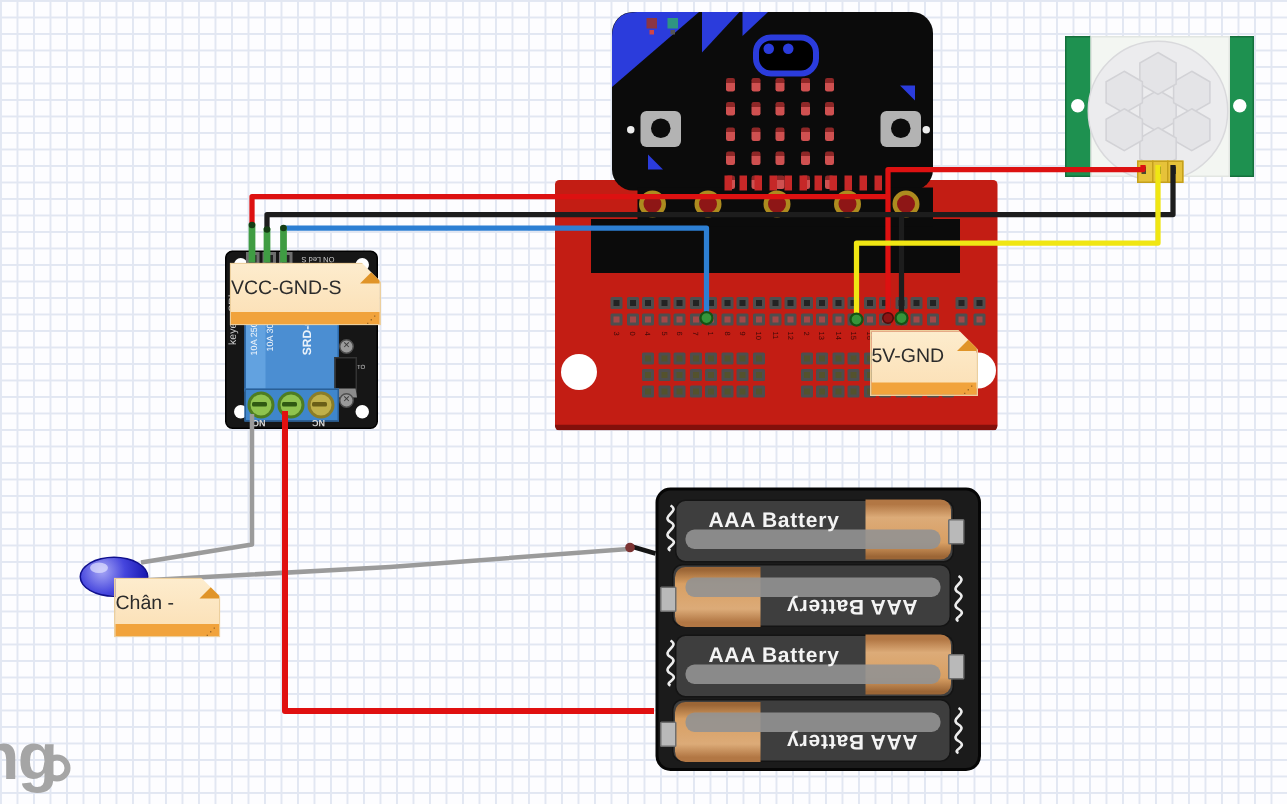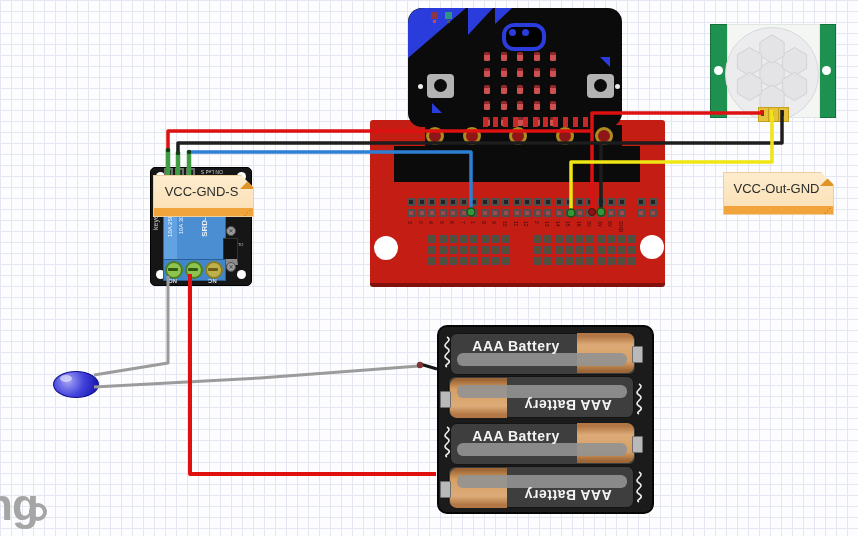--- a/index.html
+++ b/index.html
@@ -73,21 +73,21 @@
   .tab{width:9px;height:15px;background:#b9b9b9;border:1px solid #6e6e6e;border-radius:1px}
   
   .led-body{left:53px;top:371px;width:44px;height:25px;border-radius:50%;
     background:radial-gradient(circle at 32% 35%,#9a9af2 6%,#4545dd 45%,#1b1bb4 85%);border:1px solid #10108e}
   .led-shine{left:60px;top:375px;width:12px;height:7px;border-radius:50%;background:rgba(230,230,255,.65)}
   
   .note{background:linear-gradient(180deg,#fdeccd,#fbdfb4);border:1px solid #eccf9d;box-shadow:1px 2px 3px rgba(0,0,0,.18);
     clip-path:polygon(0 0,calc(100% - 13px) 0,100% 13px,100% 100%,0 100%)}
   .note .bar{position:absolute;left:0;right:0;bottom:0;height:8px;background:#f1a33c}
   .note .fold{position:absolute;top:0;right:0;width:0;height:0;border-left:13px solid transparent;border-bottom:13px solid #e09428}
-  .note .txt{position:absolute;left:0;right:4px;top:8px;text-align:center;font-size:13px;color:#2b2b2b}
+  .note .txt{position:absolute;left:0;right:4px;top:8px;text-align:left;font-size:13px;color:#2b2b2b}
   .note .grip{position:absolute;right:2px;bottom:-1px;font-size:7px;color:#8a5a20}
   
   .wm-text{left:-14px;top:480px;font-size:44px;font-weight:bold;color:#a5a5a5;letter-spacing:-1px}
   .wm-ring{left:29px;top:503px;width:10px;height:10px;border:4px solid #a5a5a5;border-radius:50%}
   svg.overlay{left:0;top:0;pointer-events:none}
 </style>
 </head>
 <body>
 
 <div id="canvas">
@@ -425,20 +425,26 @@
     <circle cx="592" cy="212" r="3.5" fill="#8c1414" stroke="#4f0a0a" stroke-width="1"></circle>
     <circle cx="420" cy="365" r="3.2" fill="#7c3434"></circle>
   </svg>
 
   <div class="abs note" style="left:153px;top:175px;width:99px;height:40px">
     <div class="fold"></div>
     <div class="txt">VCC-GND-S</div>
     <div class="bar"></div>
       <div class="grip">⋰</div>
   </div>
-  <div class="abs note" style="left:723px;top:172px;width:109px;height:41px">
+  <div class="abs note" style="left:580px;top:220px;width:70px;height:42px">
     <div class="fold"></div>
-    <div class="txt">VCC-Out-GND</div>
+    <div class="txt">5V-GND</div>
     <div class="bar"></div>
       <div class="grip">⋰</div>
   </div>
+  <div class="abs note" style="left:76px;top:385px;width:69px;height:38px">
+    <div class="fold"></div>
+    <div class="txt">Chân -</div>
+    <div class="bar"></div>
+      <div class="grip">⋰</div>
+  </div>
 
 </div>
 
 </body></html>

